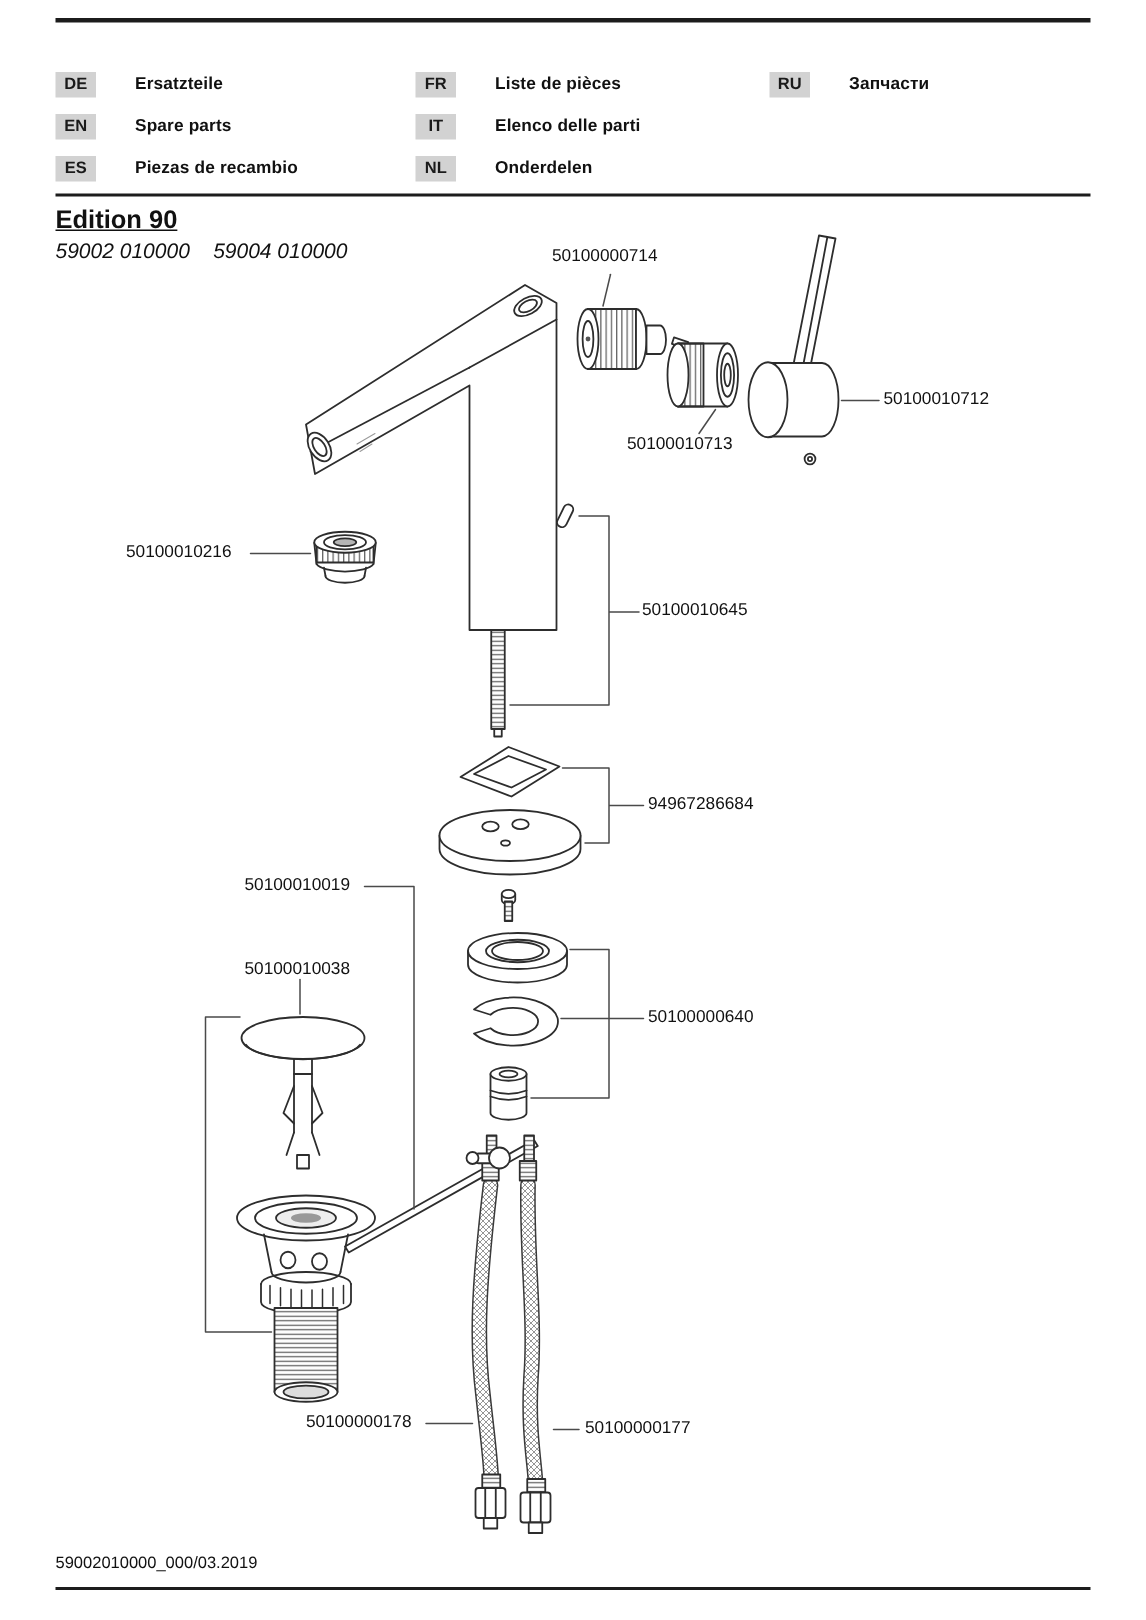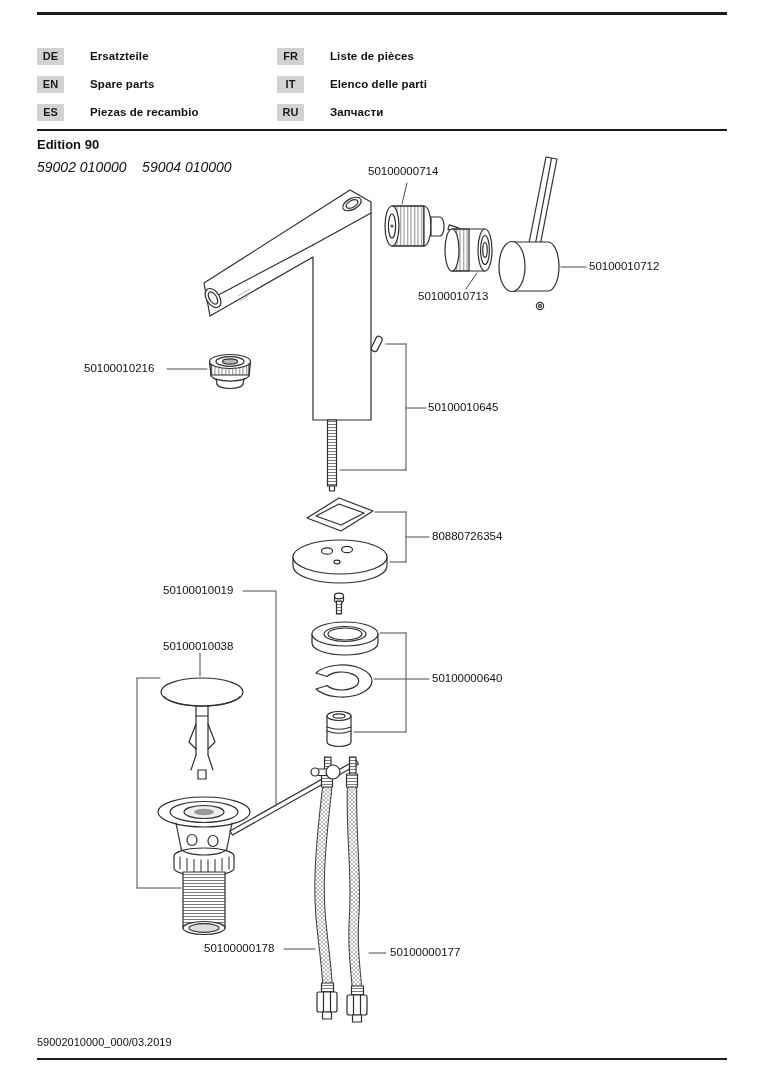--- a/index.html
+++ b/index.html
@@ -16,21 +16,21 @@
     position:absolute; left:37px; top:42px; width:690px;
     display:grid; grid-template-columns:240px 236px 1fr;
     grid-template-rows:repeat(3,28px); grid-auto-flow:column;
   }
   .lang-cell { display:flex; align-items:center; gap:9px; }
   .badge {
     display:inline-flex; width:27px; height:17px; align-items:center; justify-content:center;
     background:#d2d2d2; color:#1a1a1a; font-weight:bold; font-size:11px; flex:0 0 auto;
   }
   .lang-label { font-weight:bold; font-size:11.5px; letter-spacing:.1px;padding-left:17px; }
-  .series-title { position:absolute; left:37px; top:137px; font-size:13px; font-weight:bold; }
+  .series-title { position:absolute; left:37px; top:137px; font-size:17px; font-weight:bold;text-decoration:underline; }
   .model-codes { position:absolute; left:37px; top:159px; font-size:14px; white-space:pre;font-style:italic; }
   .part-label { position:absolute; font-size:11.5px; color:#111; white-space:nowrap; }
   .doc-code { position:absolute; left:37px; top:1036px; font-size:11px; }
   svg.art { position:absolute; left:0; top:0; }
 </style>
 </head>
 <body>
 
 <div class="page">
 
@@ -49,20 +49,24 @@
       <span class="badge">ES</span>
       <span class="lang-label">Piezas de recambio</span>
     </div>
     <div class="lang-cell">
       <span class="badge">FR</span>
       <span class="lang-label">Liste de pièces</span>
     </div>
     <div class="lang-cell">
       <span class="badge">IT</span>
       <span class="lang-label">Elenco delle parti</span>
+    </div>
+    <div class="lang-cell">
+      <span class="badge">NL</span>
+      <span class="lang-label">Onderdelen</span>
     </div>
     <div class="lang-cell">
       <span class="badge">RU</span>
       <span class="lang-label">Запчасти</span>
     </div>
   </div>
 
   <div class="rule mid"></div>
 
   <div class="series-title">Edition 90</div>
@@ -255,21 +259,21 @@
       </g>
 
     </g>
   </svg>
 
   <div class="part-label" style="left:368px;top:165px">50100000714</div>
   <div class="part-label" style="left:589px;top:260px">50100010712</div>
   <div class="part-label" style="left:418px;top:290px">50100010713</div>
   <div class="part-label" style="left:84px;top:362px">50100010216</div>
   <div class="part-label" style="left:428px;top:401px">50100010645</div>
-  <div class="part-label" style="left:432px;top:530px">80880726354</div>
+  <div class="part-label" style="left:432px;top:530px">94967286684</div>
   <div class="part-label" style="left:163px;top:584px">50100010019</div>
   <div class="part-label" style="left:163px;top:640px">50100010038</div>
   <div class="part-label" style="left:432px;top:672px">50100000640</div>
   <div class="part-label" style="left:204px;top:942px">50100000178</div>
   <div class="part-label" style="left:390px;top:946px">50100000177</div>
 
   <div class="doc-code">59002010000_000/03.2019</div>
 
   <div class="rule bottom"></div>
 

